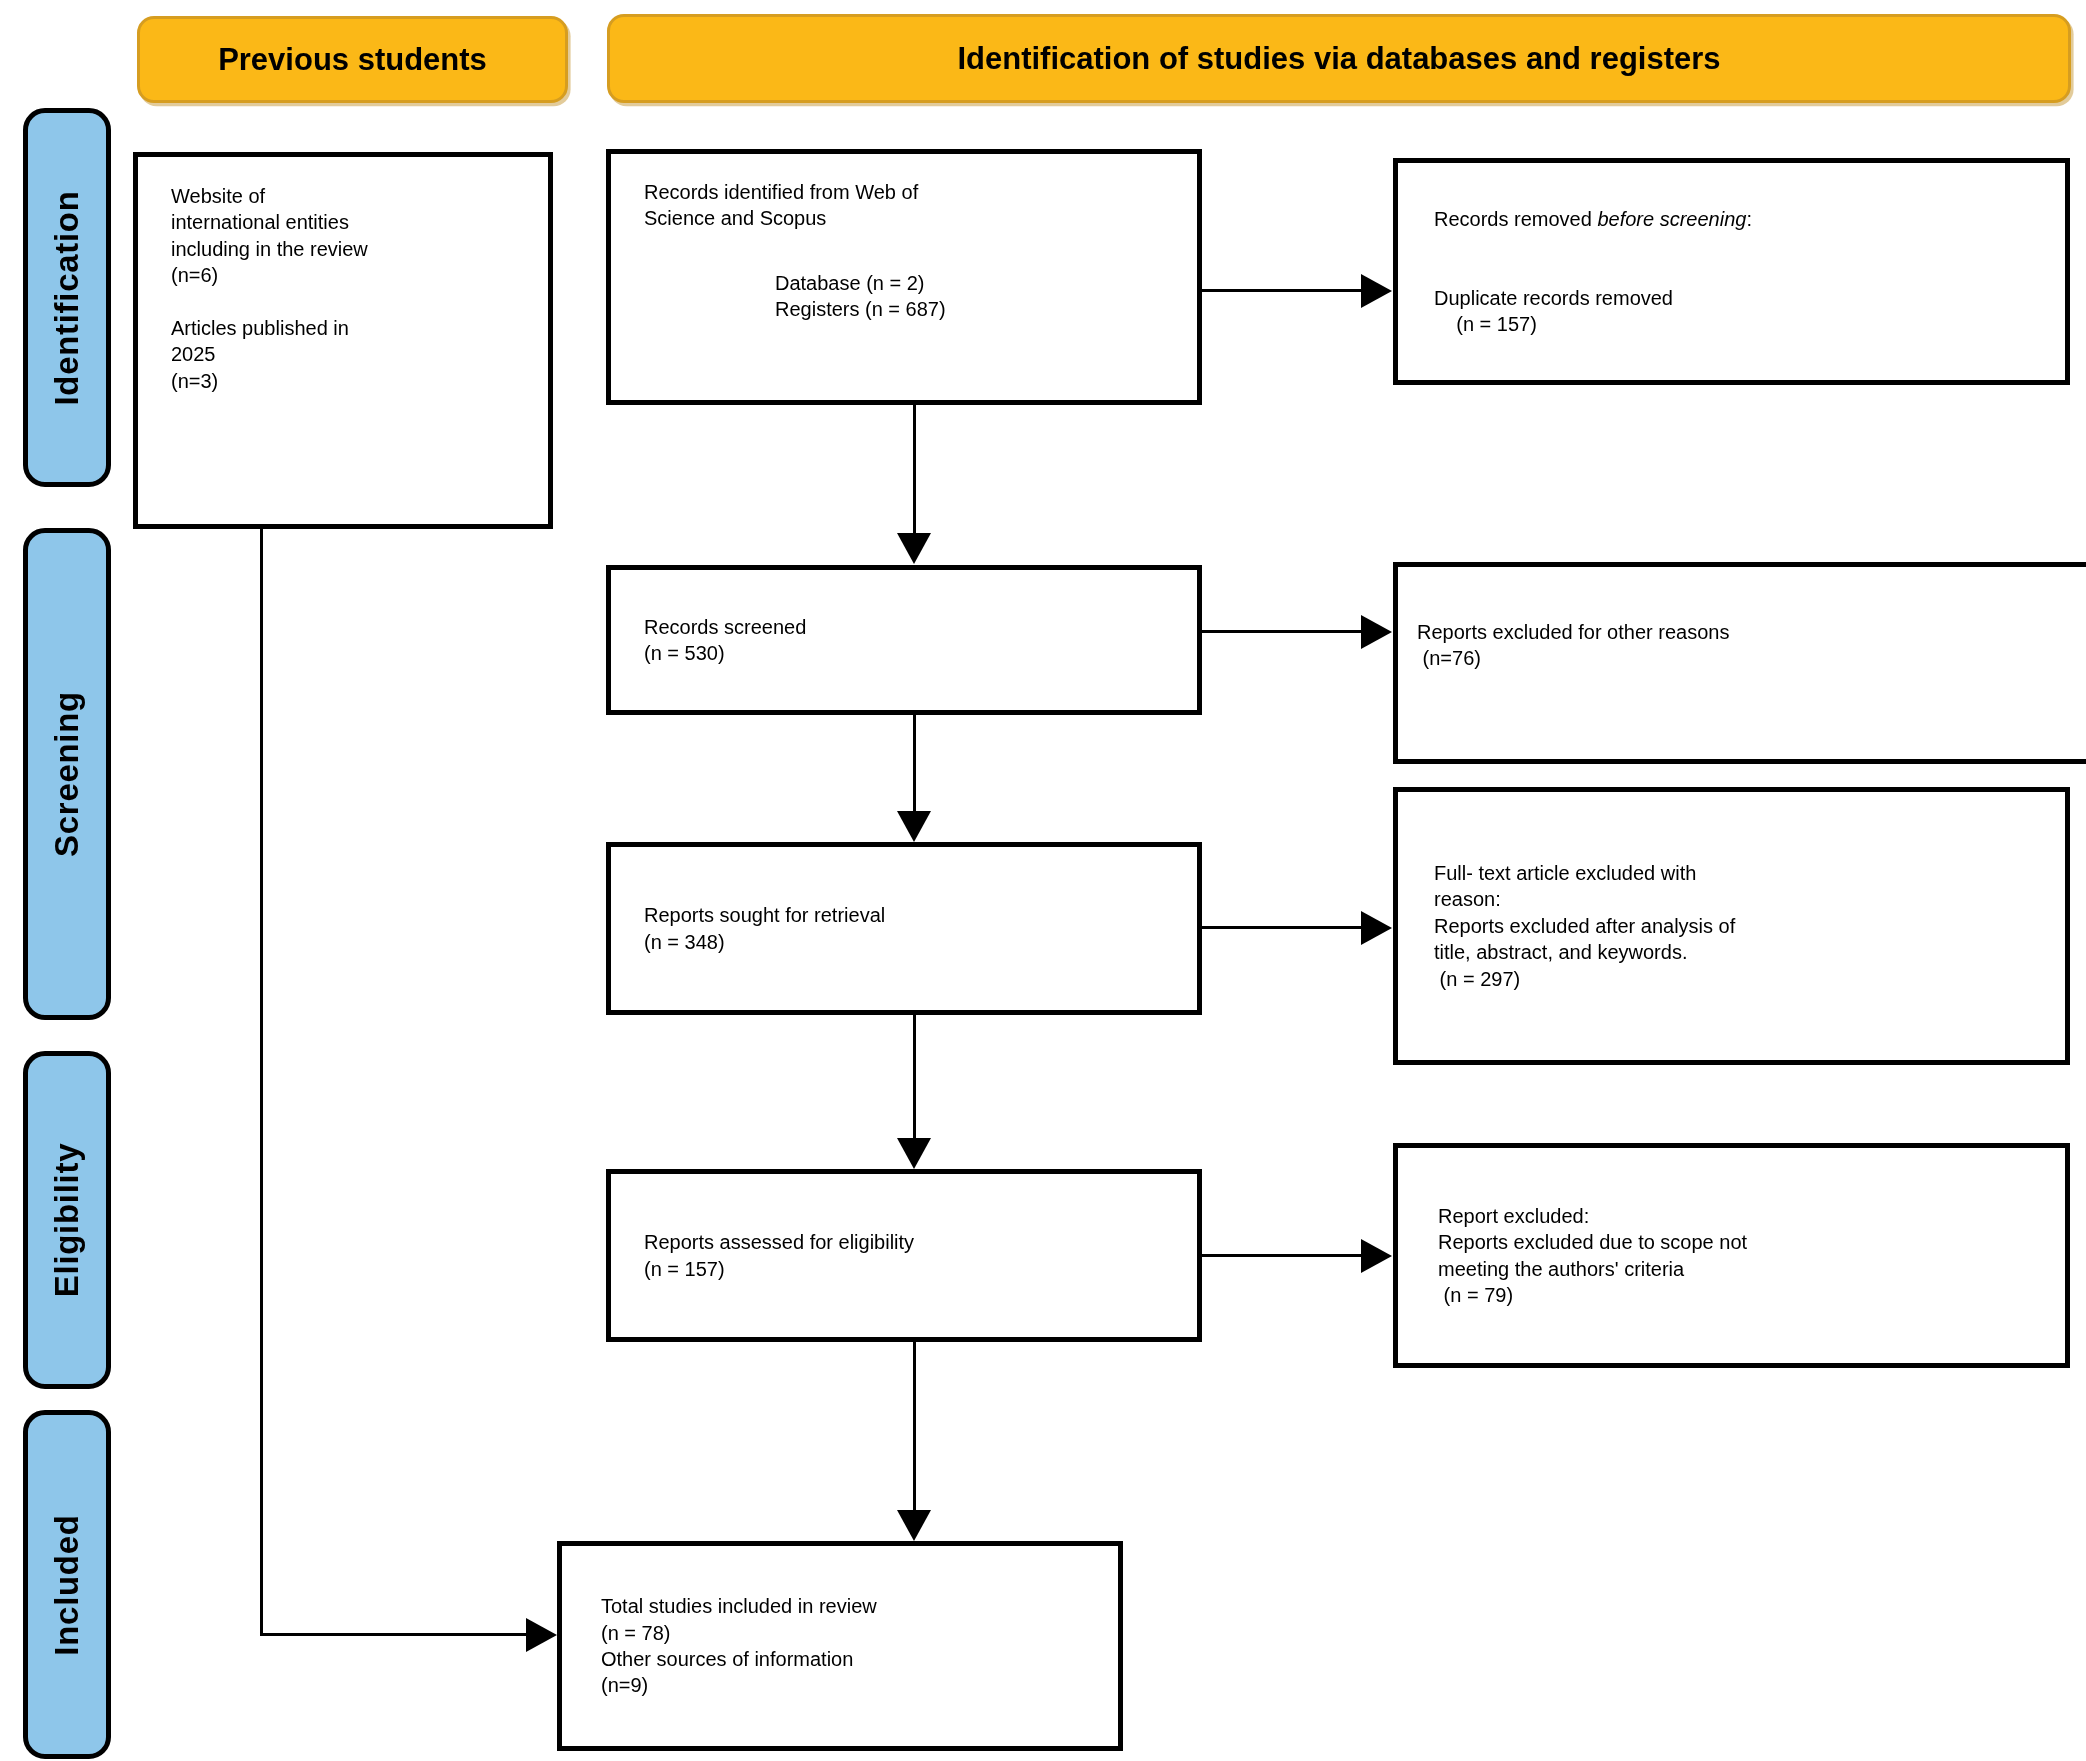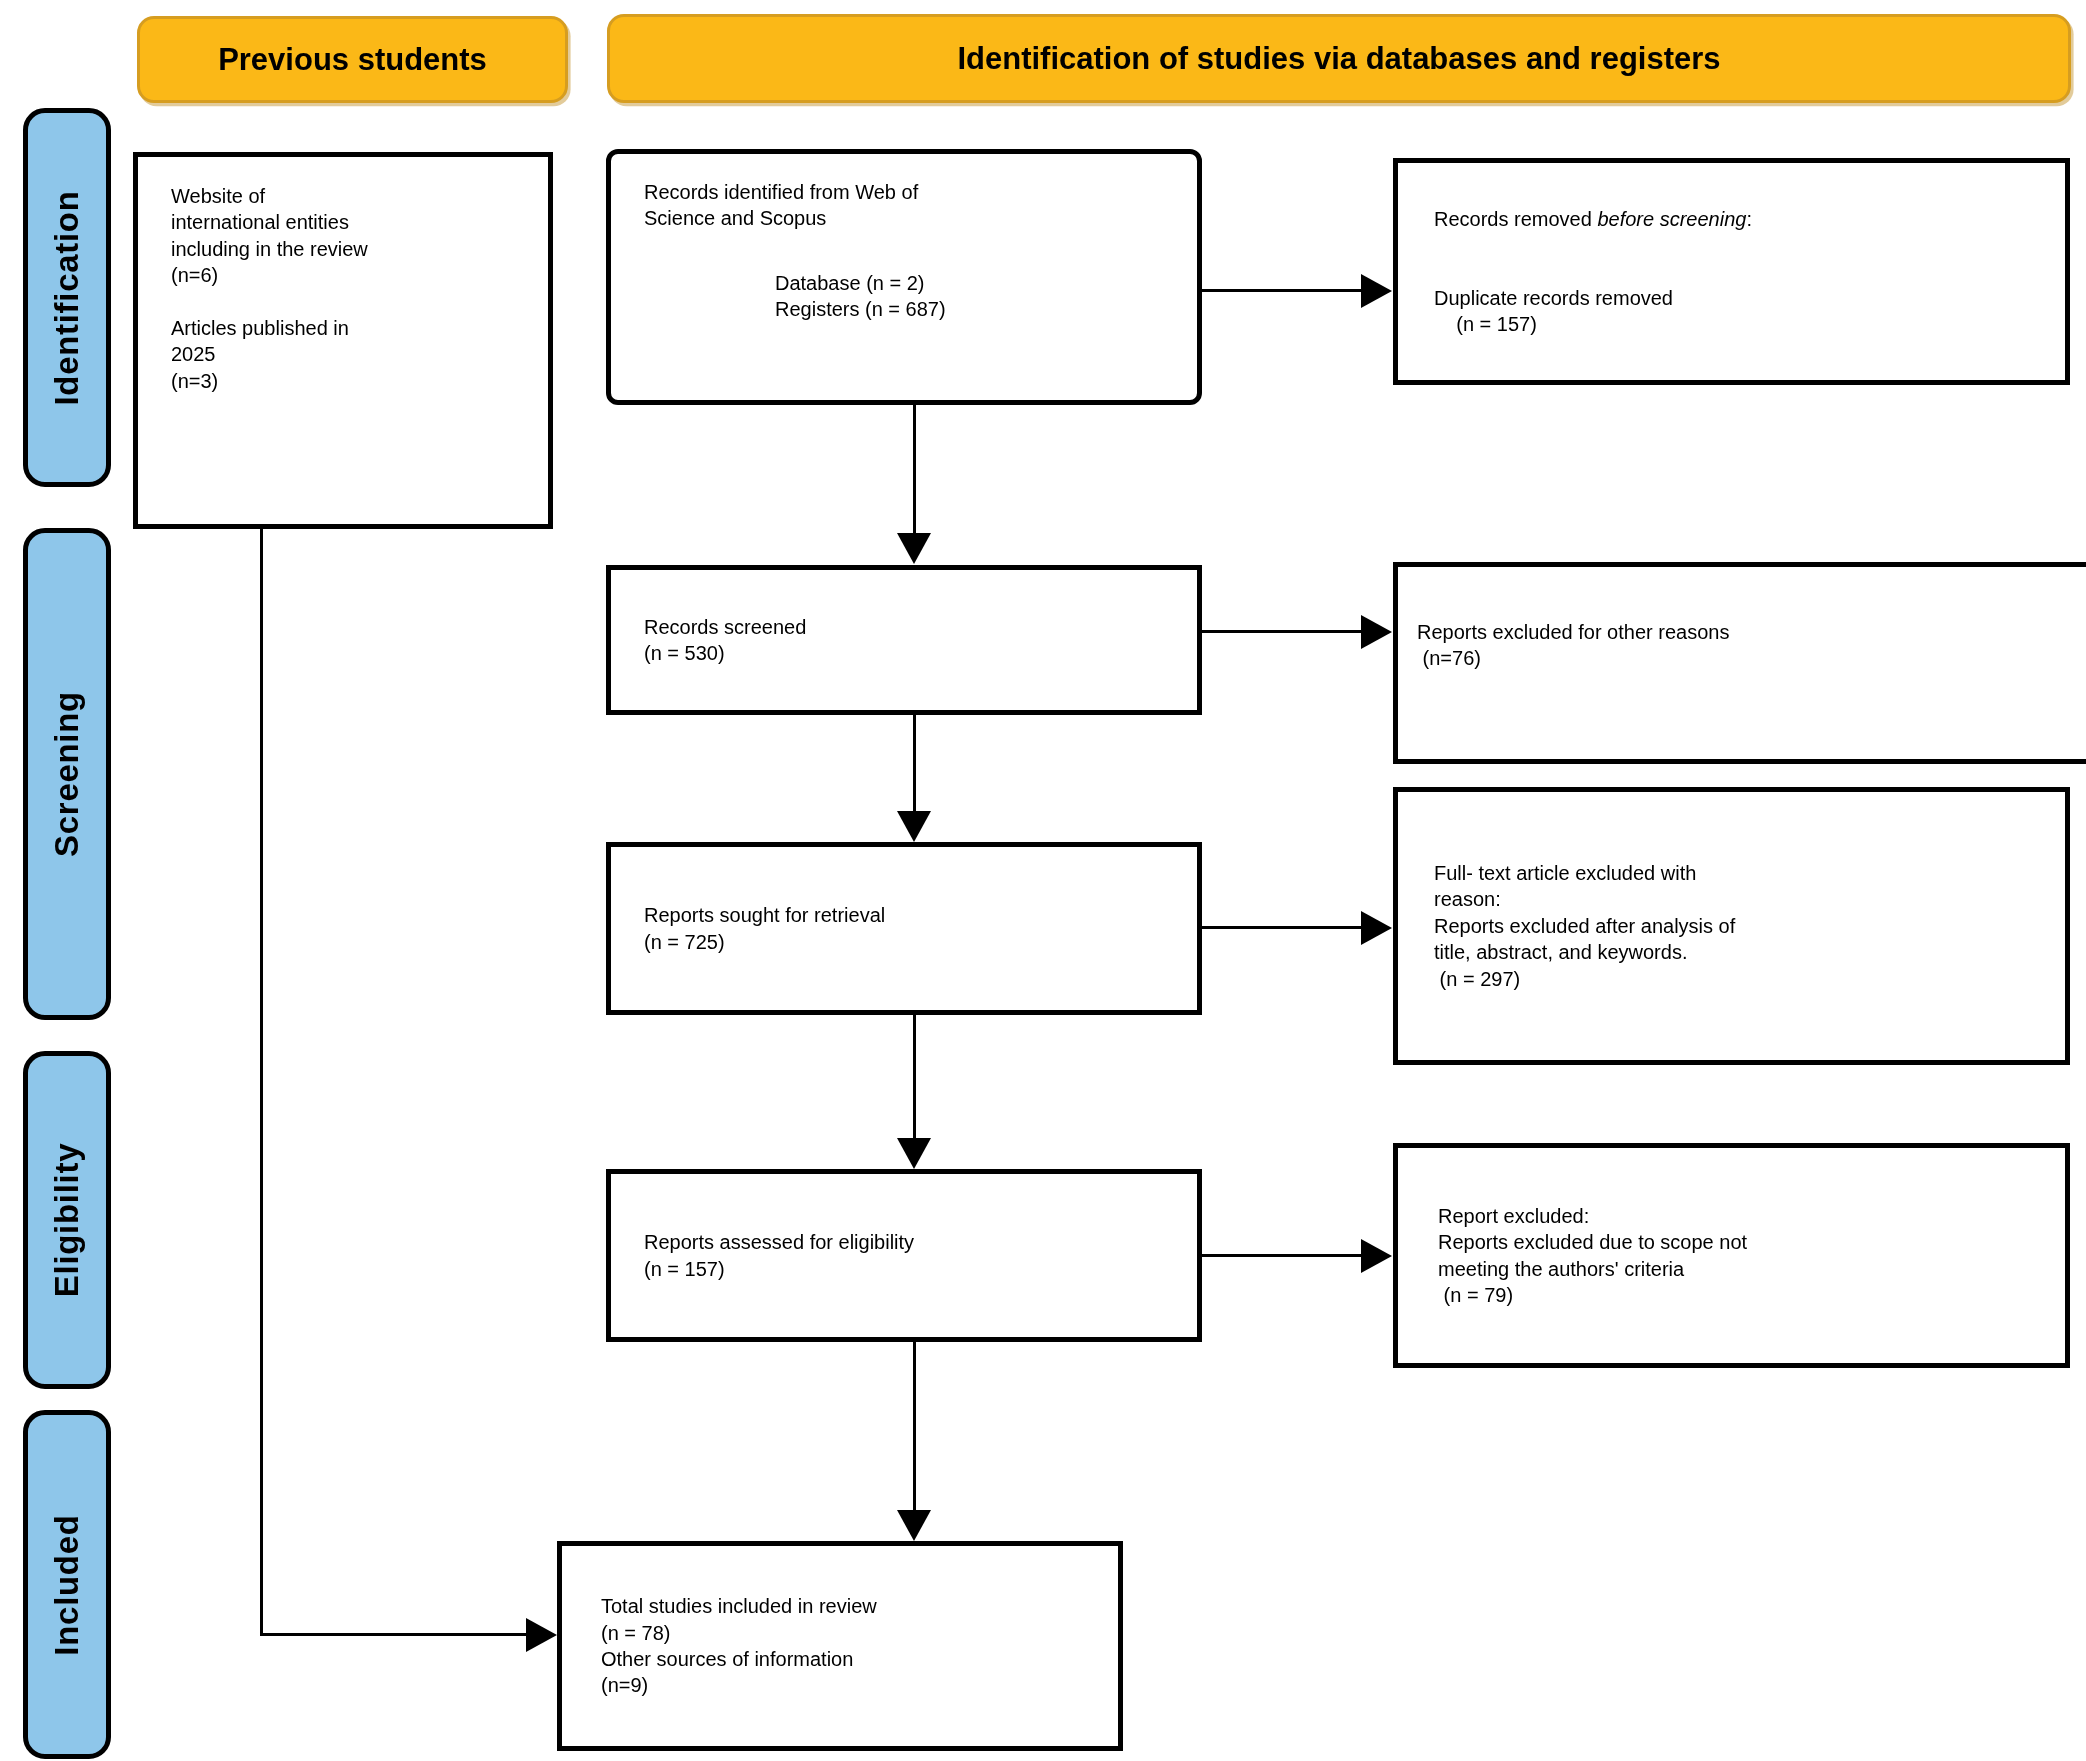--- a/index.html
+++ b/index.html
@@ -91,35 +91,35 @@
     <div class="box-text">Website of
 international entities
 including in the review
 (n=6)
 
 Articles published in
 2025
 (n=3)</div>
   </div>
 
-  <div class="wbox" style="left:606px;top:149px;width:596px;height:256px;padding:25px 13px 0 33px;border-radius:12px;">
+  <div class="wbox" style="left:606px;top:149px;width:596px;height:256px;padding:25px 13px 0 33px;">
     <div class="box-text">Records identified from Web of
 Science and Scopus</div>
     <div class="box-text indent">Database (n = 2)
 Registers (n = 687)</div>
   </div>
 
   <div class="wbox vcenter" style="left:606px;top:565px;width:596px;height:150px;padding-left:33px;">
     <div class="box-text">Records screened
 (n = 530)</div>
   </div>
 
   <div class="wbox vcenter" style="left:606px;top:842px;width:596px;height:173px;padding-left:33px;">
     <div class="box-text">Reports sought for retrieval
-(n = 725)</div>
+(n = 348)</div>
   </div>
 
   <div class="wbox vcenter" style="left:606px;top:1169px;width:596px;height:173px;padding-left:33px;">
     <div class="box-text">Reports assessed for eligibility
 (n = 157)</div>
   </div>
 
   <div class="wbox vcenter" style="left:557px;top:1541px;width:566px;height:210px;padding-left:39px;">
     <div class="box-text">Total studies included in review
 (n = 78)

